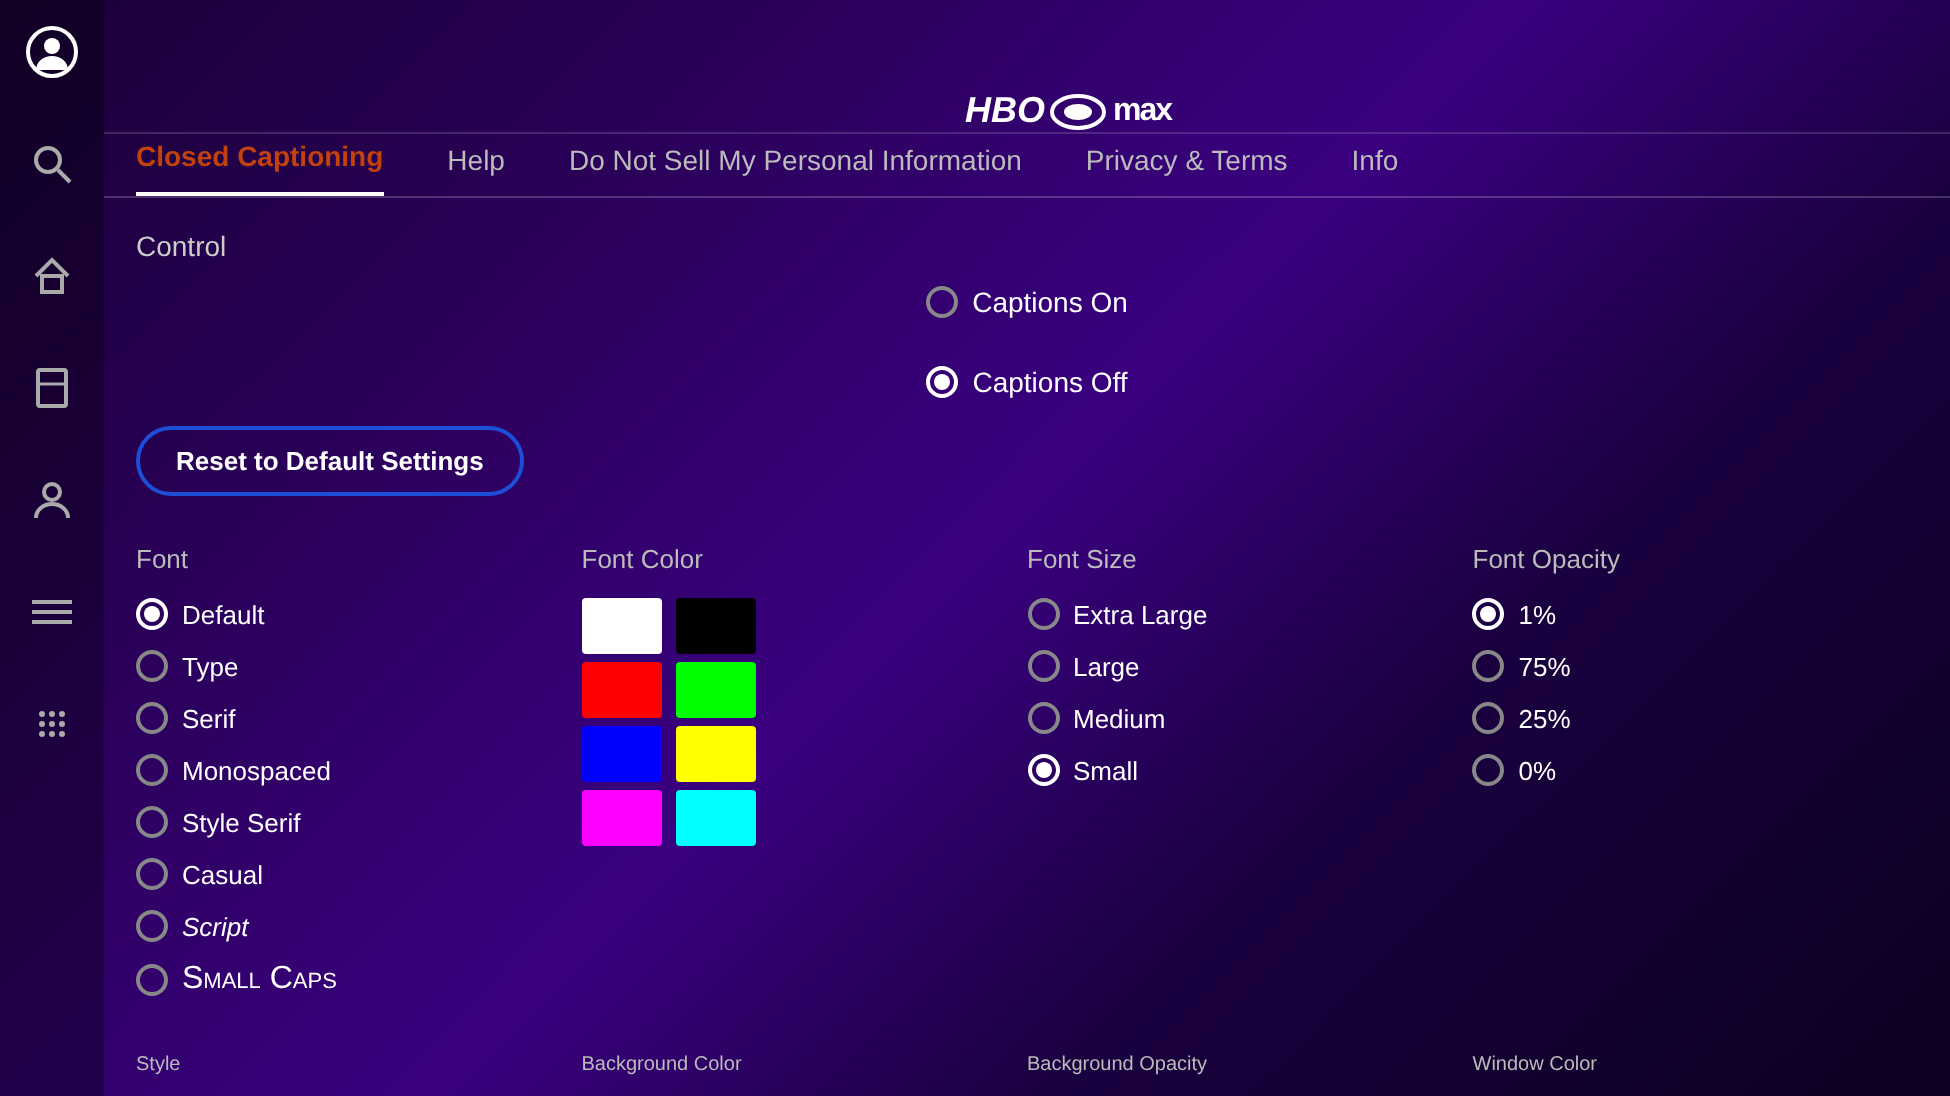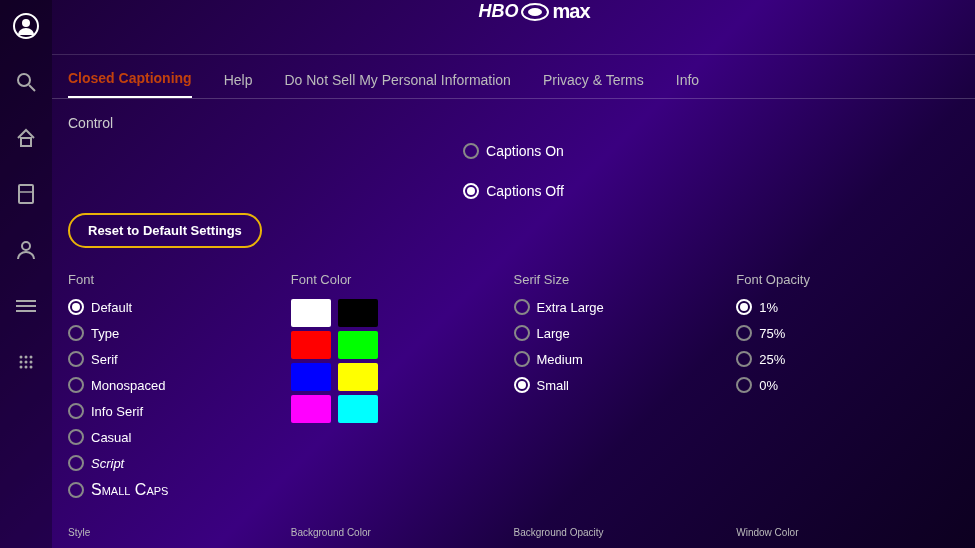--- a/index.html
+++ b/index.html
@@ -41,26 +41,26 @@
       cursor: pointer;
     }
 
     .sidebar-icon.active {
       color: #fff;
     }
 
     
     .header {
       position: absolute;
-      top: 0;
+      top: 12px;
       left: 52px;
       right: 0;
       height: 55px;
       display: flex;
-      align-items: flex-start;
+      align-items: flex-end;
       justify-content: center;
       border-bottom: 1px solid rgba(255,255,255,0.15);
       padding-left: 41px;
     }
 
     
     .nav-tabs {
       position: absolute;
       top: 55px;
       left: 52px;
@@ -137,21 +137,21 @@
 
     .radio-circle.selected::after {
       content: '';
       width: 8px;
       height: 8px;
       border-radius: 50%;
       background: #fff;
     }
 
     .reset-button {
-      border: 2px solid #eab308;
+      border: 2px solid #1d4ed8;
       background: transparent;
       color: #fff;
       font-size: 13px;
       font-weight: bold;
       padding: 8px 18px;
       border-radius: 22px;
       cursor: pointer;
       margin-bottom: 20px;
     }
 
@@ -227,21 +227,21 @@
       align-items: center;
       gap: 2px;
       font-weight: 900;
       font-size: 20px;
     }
     .hbo-logo .hbo {
       font-style: italic;
       font-size: 18px;
     }
     .hbo-logo .max {
-      font-size: 20px;
+      font-size: 16px;
       font-weight: 900;
       letter-spacing: -1px;
     }
   </style>
 </head>
 <body>
 
 <div class="sidebar">
   <div class="sidebar-icon active">
     <svg width="26" height="26" viewBox="0 0 26 26" fill="none">
@@ -347,21 +347,21 @@
       <div class="col-item">
         <div class="radio-circle"></div>
         <span>Serif</span>
       </div>
       <div class="col-item">
         <div class="radio-circle"></div>
         <span>Monospaced</span>
       </div>
       <div class="col-item">
         <div class="radio-circle"></div>
-        <span>Info Serif</span>
+        <span>Style Serif</span>
       </div>
       <div class="col-item">
         <div class="radio-circle"></div>
         <span>Casual</span>
       </div>
       <div class="col-item italic-font">
         <div class="radio-circle"></div>
         <span>Script</span>
       </div>
       <div class="col-item small-caps-font">
@@ -378,21 +378,21 @@
         <div class="swatch" style="background:#ff0000;"></div>
         <div class="swatch" style="background:#00ff00;"></div>
         <div class="swatch" style="background:#0000ff;"></div>
         <div class="swatch" style="background:#ffff00;"></div>
         <div class="swatch" style="background:#ff00ff;"></div>
         <div class="swatch" style="background:#00ffff;"></div>
       </div>
     </div>
 
     <div class="col">
-      <div class="col-header">Serif Size</div>
+      <div class="col-header">Font Size</div>
       <div class="col-item">
         <div class="radio-circle"></div>
         <span>Extra Large</span>
       </div>
       <div class="col-item">
         <div class="radio-circle"></div>
         <span>Large</span>
       </div>
       <div class="col-item">
         <div class="radio-circle"></div>

